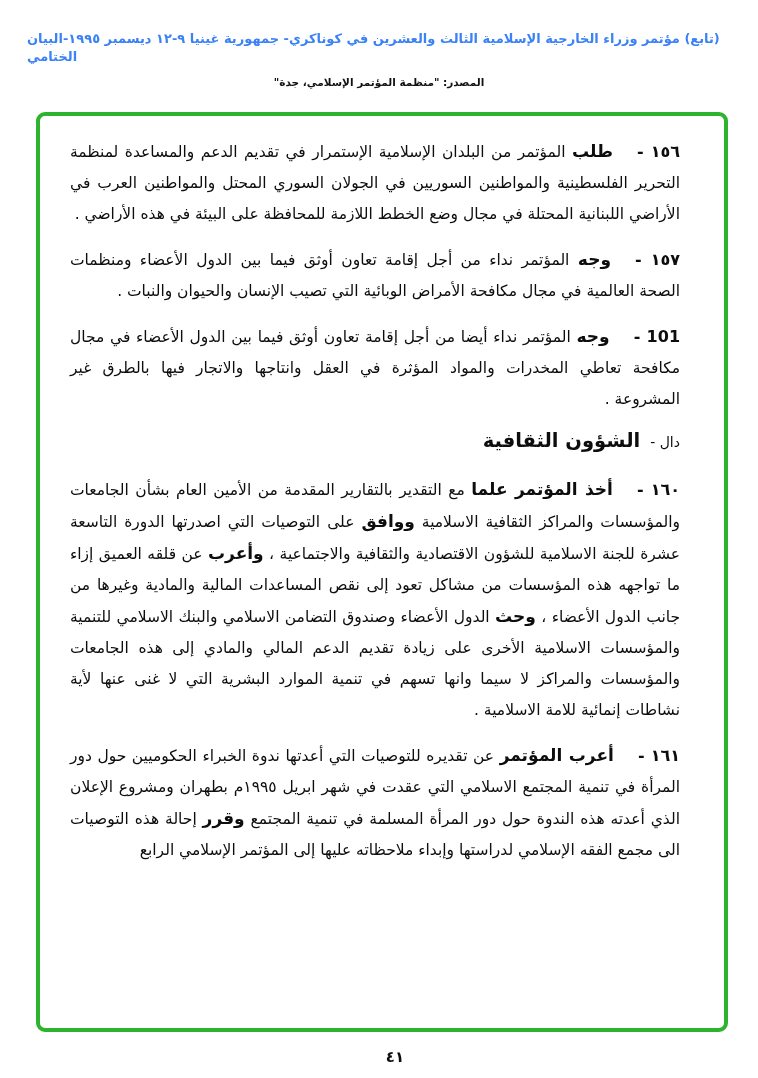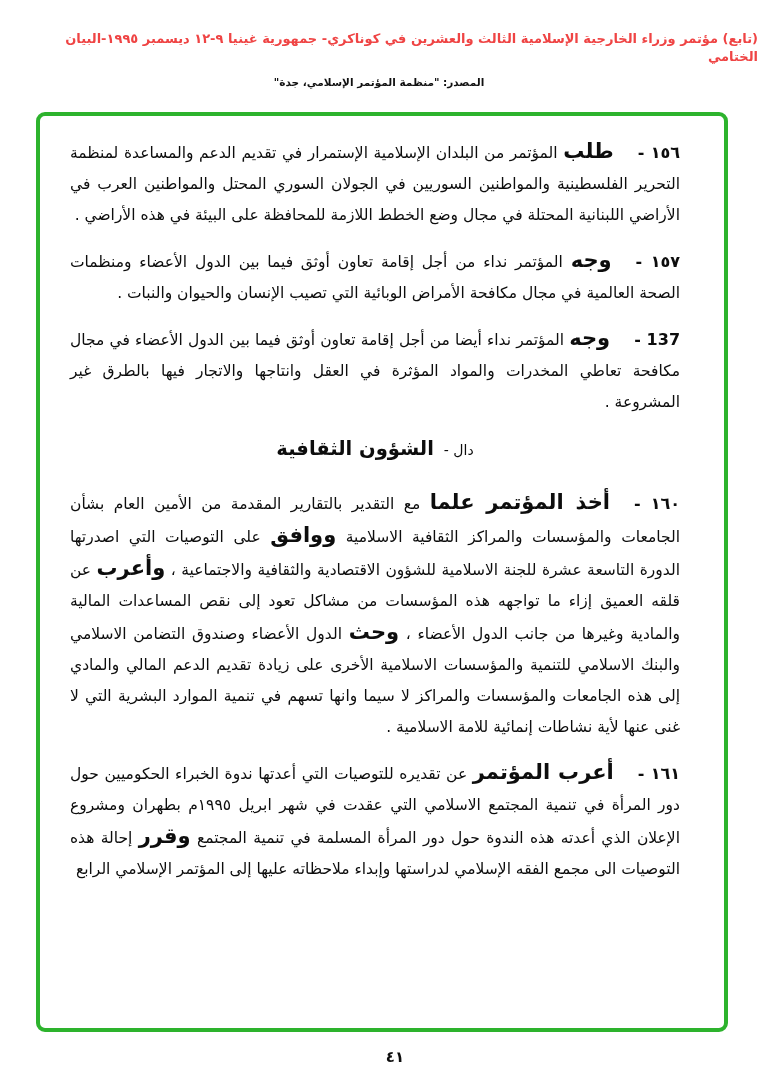--- a/index.html
+++ b/index.html
@@ -10,26 +10,26 @@
   body {
     width: 758px;
     height: 1078px;
     position: relative;
     overflow: hidden;
     font-family: "DejaVu Sans", sans-serif;
     color: #0d0d0d;
     direction: rtl;
   }
   .doc-header {
-    text-align: right;
+    text-align: left;
     padding-top: 30px;
     font-size: 13px;
     font-weight: bold;
     line-height: 1.4;
-    color: #ef4444;
+    color: #3b82f6;
     margin-left: 27px;
   }
   .doc-source {
     text-align: center;
     margin-top: 10px;
     font-size: 10.5px;
     font-weight: bold;
     color: #111;
   }
   .green-frame {
@@ -52,26 +52,26 @@
     margin: 0 0 14px 0;
   }
   .pnum {
     font-weight: bold;
     font-size: 16px;
     margin-left: 24px;
     white-space: nowrap;
   }
   .lead, .b {
     font-weight: bold;
-    font-size: 21px;
+    font-size: 17px;
   }
   .section-heading {
-    text-align: center;
+    text-align: right;
     margin: 14px 0 20px 0;
-    line-height: 34px;
+    line-height: 24px;
   }
   .section-heading .prefix {
     font-size: 14px;
     margin-left: 10px;
   }
   .section-heading .title {
     font-weight: bold;
     font-size: 19.5px;
   }
   .page-number {
@@ -97,21 +97,21 @@
 
     <p class="para">
       <span class="pnum">١٥٦ -</span><span class="lead">طلب</span><span> المؤتمر من البلدان الإسلامية الإستمرار في تقديم الدعم والمساعدة لمنظمة التحرير الفلسطينية والمواطنين السوريين في الجولان السوري المحتل والمواطنين العرب في الأراضي اللبنانية المحتلة في مجال وضع الخطط اللازمة للمحافظة على البيئة في هذه الأراضي .</span>
     </p>
 
     <p class="para">
       <span class="pnum">١٥٧ -</span><span class="lead">وجه</span><span> المؤتمر نداء من أجل إقامة تعاون أوثق فيما بين الدول الأعضاء ومنظمات الصحة العالمية في مجال مكافحة الأمراض الوبائية التي تصيب الإنسان والحيوان والنبات .</span>
     </p>
 
     <p class="para">
-      <span class="pnum">137 -</span><span class="lead">وجه</span><span> المؤتمر نداء أيضا من أجل إقامة تعاون أوثق فيما بين الدول الأعضاء في مجال مكافحة تعاطي المخدرات والمواد المؤثرة في العقل وانتاجها والاتجار فيها بالطرق غير المشروعة .</span>
+      <span class="pnum">101 -</span><span class="lead">وجه</span><span> المؤتمر نداء أيضا من أجل إقامة تعاون أوثق فيما بين الدول الأعضاء في مجال مكافحة تعاطي المخدرات والمواد المؤثرة في العقل وانتاجها والاتجار فيها بالطرق غير المشروعة .</span>
     </p>
 
 
     <div class="section-heading">
       <span class="prefix">دال -</span><span class="title">الشؤون الثقافية</span>
     </div>
 
     <p class="para">
       <span class="pnum">١٦٠ -</span><span class="lead">أخذ المؤتمر علما</span><span> مع التقدير بالتقارير المقدمة من الأمين العام بشأن الجامعات والمؤسسات والمراكز الثقافية الاسلامية </span><span class="b">ووافق</span><span> على التوصيات التي اصدرتها الدورة التاسعة عشرة للجنة الاسلامية للشؤون الاقتصادية والثقافية والاجتماعية ، </span><span class="b">وأعرب</span><span> عن قلقه العميق إزاء ما تواجهه هذه المؤسسات من مشاكل تعود إلى نقص المساعدات المالية والمادية وغيرها من جانب الدول الأعضاء ، </span><span class="b">وحث</span><span> الدول الأعضاء وصندوق التضامن الاسلامي والبنك الاسلامي للتنمية والمؤسسات الاسلامية الأخرى على زيادة تقديم الدعم المالي والمادي إلى هذه الجامعات والمؤسسات والمراكز لا سيما وانها تسهم في تنمية الموارد البشرية التي لا غنى عنها لأية نشاطات إنمائية للامة الاسلامية .</span>
     </p>

